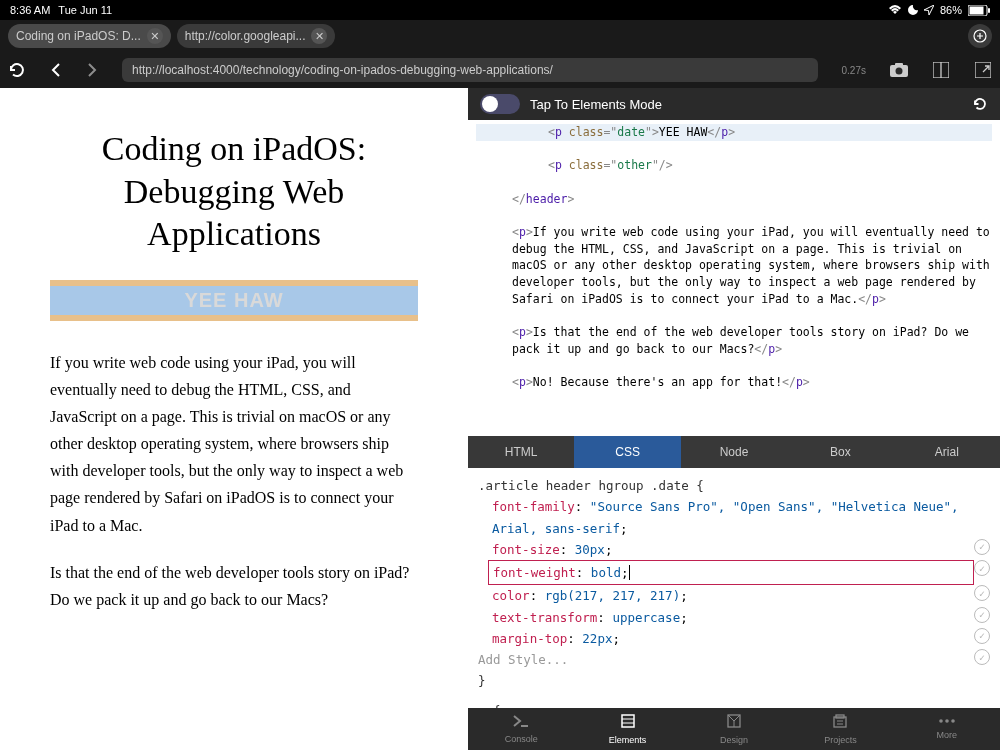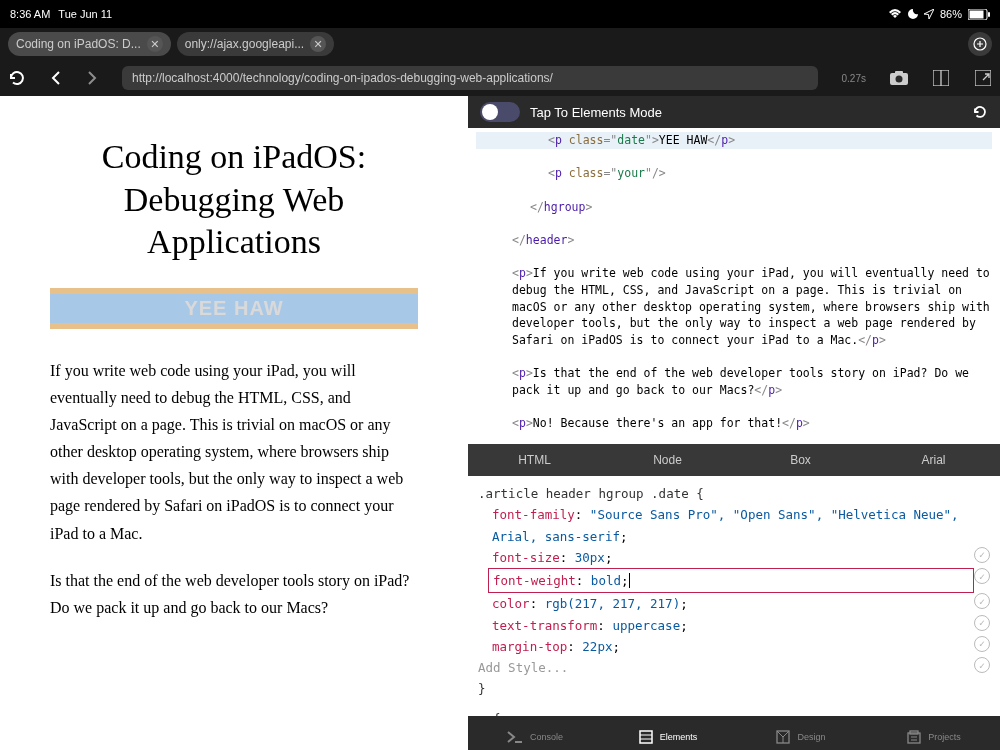--- a/index.html
+++ b/index.html
@@ -1,18 +1,18 @@
 <!DOCTYPE html>
 <html><head>
 <meta charset="utf-8">
 <style>
 * { box-sizing: border-box; margin: 0; padding: 0; }
 body { width: 1000px; height: 750px; overflow: hidden; font-family: -apple-system, sans-serif; background: #1a1a1a; }
 
-.status-bar { height: 28px; background: #000; color: #fff; display: flex; justify-content: space-between; align-items: center; padding: 0 10px; font-size: 11px; }
+.status-bar { height: 20px; background: #000; color: #fff; display: flex; justify-content: space-between; align-items: center; padding: 0 10px; font-size: 11px; }
 .status-left { display: flex; gap: 8px; }
 .status-right { display: flex; gap: 6px; align-items: center; }
 
 .tabs-bar { height: 32px; background: #1a1a1a; display: flex; align-items: center; padding: 0 8px; gap: 6px; }
 .tab { display: flex; align-items: center; background: #3a3a3a; border-radius: 12px; padding: 4px 8px; color: #ccc; font-size: 12px; gap: 6px; max-width: 170px; }
 .tab.active { background: #4a4a4a; }
 .tab-close { width: 16px; height: 16px; border-radius: 50%; background: #555; display: flex; align-items: center; justify-content: center; font-size: 11px; }
 .tab-new { margin-left: auto; width: 24px; height: 24px; border-radius: 50%; background: #3a3a3a; display: flex; align-items: center; justify-content: center; }
 
 .nav-bar { height: 36px; background: #1a1a1a; display: flex; align-items: center; padding: 0 8px; gap: 24px; }
@@ -52,21 +52,21 @@
 .css-rule { margin-left: 14px; position: relative; }
 .css-prop { color: #c02050; }
 .css-val { color: #0a5aa0; }
 .css-check { position: absolute; right: 0; width: 16px; height: 16px; border: 1.5px solid #bbb; border-radius: 50%; display: flex; align-items: center; justify-content: center; color: #bbb; font-size: 10px; }
 .css-editing { border: 1px solid #c02050; padding: 1px 4px; margin-left: -4px; margin-right: 16px; }
 .css-add { color: #999; }
 .css-close { color: #333; }
 .css-next { color: #333; margin-top: 8px; }
 
 .bottom-bar { height: 42px; background: #2a2a2a; display: flex; }
-.bottom-tab { flex: 1; display: flex; align-items: center; justify-content: center; color: #888; font-size: 9px; gap: 6px; }
+.bottom-tab { flex: 1; display: flex; flex-direction: column; align-items: center; justify-content: center; color: #888; font-size: 9px; gap: 6px; }
 .bottom-tab.active { color: #fff; }
 .bottom-icon { font-size: 15px; }
 
 svg { display: block; }
 </style>
 </head>
 <body>
 
 <div class="status-bar">
   <div class="status-left">
@@ -99,21 +99,21 @@
     </span>
   </div>
 </div>
 
 <div class="tabs-bar">
   <div class="tab active">
     <span style="overflow:hidden;white-space:nowrap;text-overflow:ellipsis">Coding on iPadOS: D...</span>
     <span class="tab-close">✕</span>
   </div>
   <div class="tab">
-    <span style="overflow:hidden;white-space:nowrap;text-overflow:ellipsis">only://ajax.googleapi...</span>
+    <span style="overflow:hidden;white-space:nowrap;text-overflow:ellipsis">http://color.googleapi...</span>
     <span class="tab-close">✕</span>
   </div>
   <div class="tab-new">
     <svg width="14" height="14" viewBox="0 0 14 14">
         <circle cx="7" cy="7" r="6" fill="none" stroke="#fff" stroke-width="1.2"></circle>
         <path d="M7 4 V10 M4 7 H10" stroke="#fff" stroke-width="1.2"></path>
       </svg>
   </div>
 </div>
 
@@ -178,32 +178,32 @@
       <span class="inspect-label">Tap To Elements Mode</span>
       <span class="inspect-refresh">
         <svg width="16" height="16" viewBox="0 0 16 16">
             <path d="M3 8 A5 5 0 1 1 4.5 11.5" fill="none" stroke="#fff" stroke-width="1.8"></path>
             <path d="M3 4.5 L3 8 L6.5 8" fill="none" stroke="#fff" stroke-width="1.8"></path>
           </svg>
       </span>
     </div>
 
     <div class="html-source"><div class="hl" style="padding-left:72px"><span class="t-bracket">&lt;</span><span class="t-tag">p</span> <span class="t-attr">class</span><span class="t-bracket">="</span><span class="t-val">date</span><span class="t-bracket">"&gt;</span><span class="t-text">YEE HAW</span><span class="t-bracket">&lt;/</span><span class="t-tag">p</span><span class="t-bracket">&gt;</span></div>
-<div style="padding-left:72px"><span class="t-bracket">&lt;</span><span class="t-tag">p</span> <span class="t-attr">class</span><span class="t-bracket">="</span><span class="t-val">your</span><span class="t-bracket">"/&gt;</span></div>
-<div style="padding-left:54px"><span class="t-bracket">&lt;/</span><span class="t-tag">hgroup</span><span class="t-bracket">&gt;</span></div>
+<div style="padding-left:72px"><span class="t-bracket">&lt;</span><span class="t-tag">p</span> <span class="t-attr">class</span><span class="t-bracket">="</span><span class="t-val">other</span><span class="t-bracket">"/&gt;</span></div>
 <div style="padding-left:36px"><span class="t-bracket">&lt;/</span><span class="t-tag">header</span><span class="t-bracket">&gt;</span></div>
 <div style="white-space:pre-wrap;padding-left:36px;text-indent:0"><span class="t-bracket">&lt;</span><span class="t-tag">p</span><span class="t-bracket">&gt;</span><span class="t-text">If you write web code using your iPad, you will eventually need to debug the HTML, CSS, and JavaScript on a page. This is trivial on macOS or any other desktop operating system, where browsers ship with developer tools, but the only way to inspect a web page rendered by Safari on iPadOS is to connect your iPad to a Mac.</span><span class="t-bracket">&lt;/</span><span class="t-tag">p</span><span class="t-bracket">&gt;</span></div>
 <div style="white-space:pre-wrap;padding-left:36px"><span class="t-bracket">&lt;</span><span class="t-tag">p</span><span class="t-bracket">&gt;</span><span class="t-text">Is that the end of the web developer tools story on iPad? Do we pack it up and go back to our Macs?</span><span class="t-bracket">&lt;/</span><span class="t-tag">p</span><span class="t-bracket">&gt;</span></div>
 <div style="padding-left:36px"><span class="t-bracket">&lt;</span><span class="t-tag">p</span><span class="t-bracket">&gt;</span><span class="t-text">No! Because there's an app for that!</span><span class="t-bracket">&lt;/</span><span class="t-tag">p</span><span class="t-bracket">&gt;</span></div>
 
 
 </div>
 
     <div class="inspector-tabs">
       <div class="itab">HTML</div>
+      <div class="itab active">CSS</div>
       <div class="itab">Node</div>
       <div class="itab">Box</div>
       <div class="itab">Arial</div>
     </div>
 
     <div class="css-panel">
       <div class="css-selector">.article header hgroup .date {</div>
       <div class="css-rule"><span class="css-prop">font-family</span>: <span class="css-val">"Source Sans Pro", "Open Sans", "Helvetica Neue", Arial, sans-serif</span>;<span class="css-check">✓</span></div>
       <div class="css-rule"><span class="css-prop">font-size</span>: <span class="css-val">30px</span>;<span class="css-check">✓</span></div>
       <div class="css-rule">
@@ -250,15 +250,25 @@
         <span class="bottom-icon">
             <svg width="16" height="16" viewBox="0 0 16 16">
               <rect x="2" y="4" width="12" height="10" fill="none" stroke="#888" stroke-width="1.3"></rect>
               <rect x="4" y="2" width="8" height="3" fill="none" stroke="#888" stroke-width="1.3"></rect>
               <line x1="5" y1="8" x2="11" y2="8" stroke="#888"></line>
               <line x1="5" y1="11" x2="11" y2="11" stroke="#888"></line>
             </svg>
           </span>
         <span>Projects</span>
       </div>
+      <div class="bottom-tab">
+        <span class="bottom-icon">
+            <svg width="18" height="6" viewBox="0 0 18 6">
+              <circle cx="3" cy="3" r="1.8" fill="#888"></circle>
+              <circle cx="9" cy="3" r="1.8" fill="#888"></circle>
+              <circle cx="15" cy="3" r="1.8" fill="#888"></circle>
+            </svg>
+          </span>
+        <span>More</span>
+      </div>
     </div>
   </div>
 </div>
 
 </body></html>

